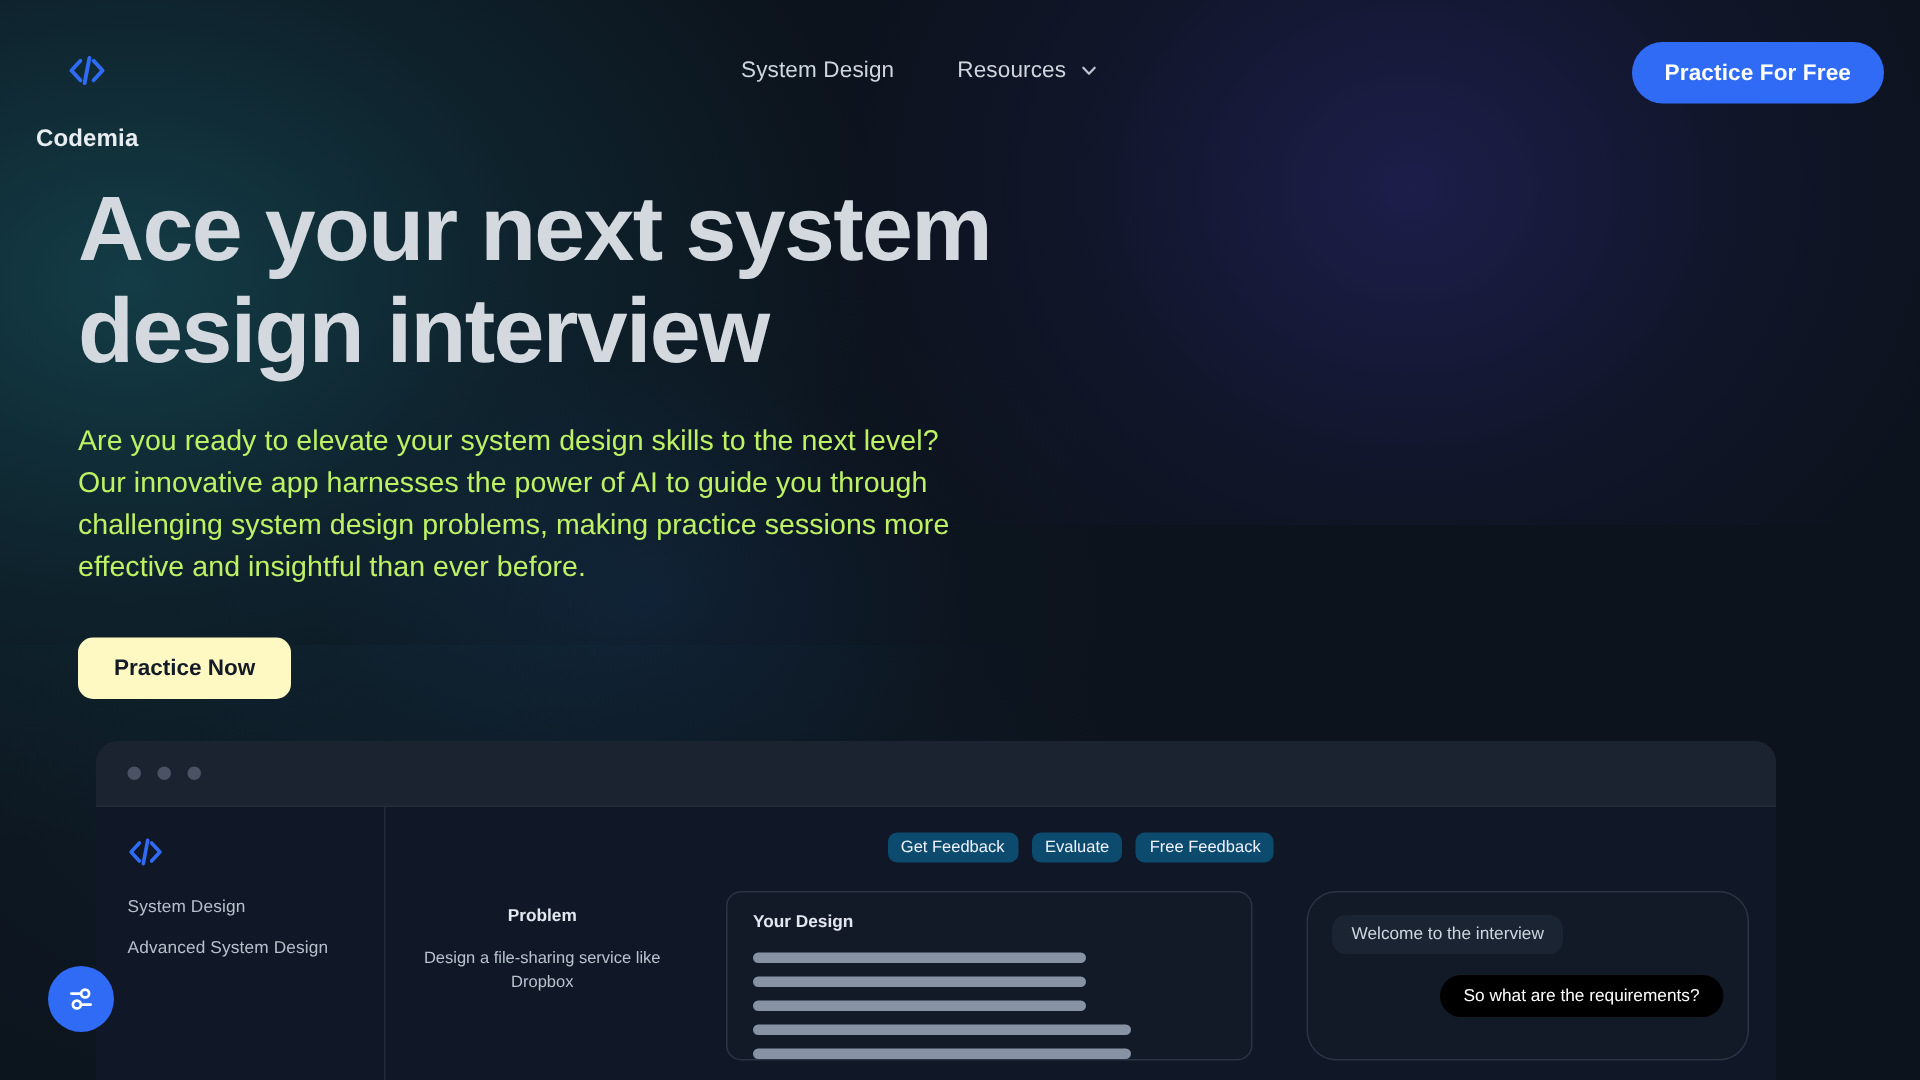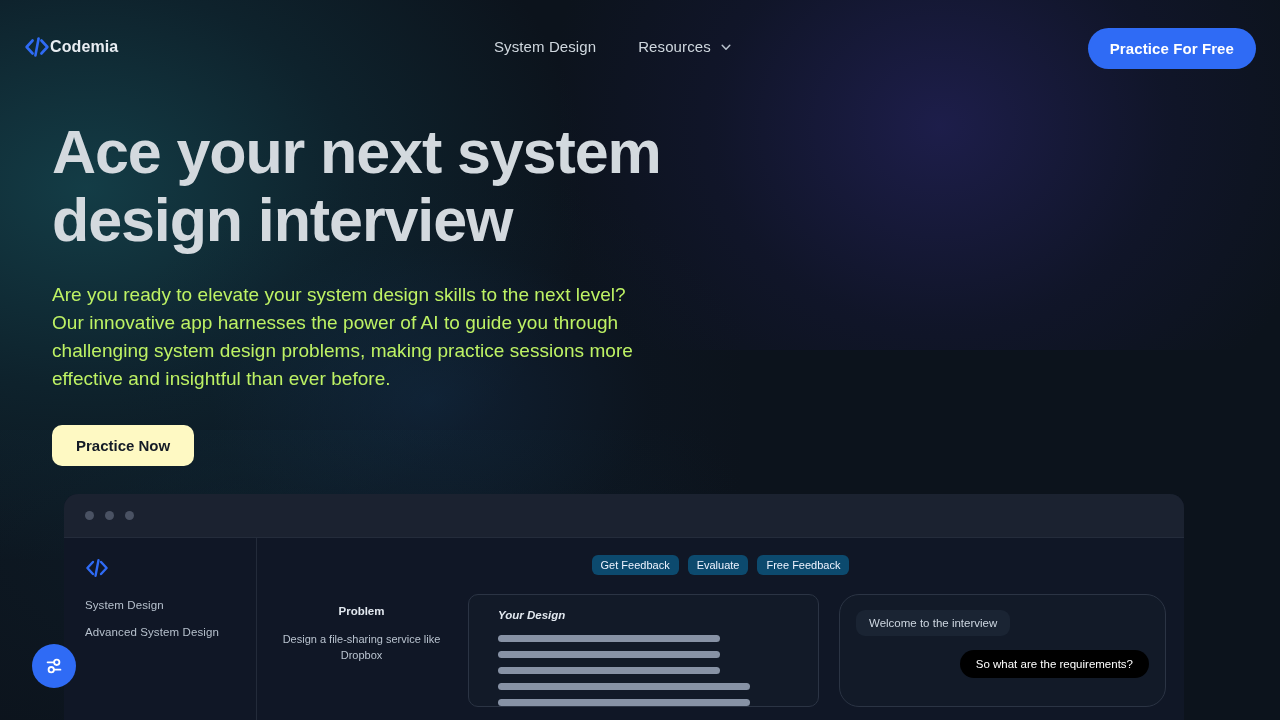--- a/index.html
+++ b/index.html
@@ -33,21 +33,21 @@
     background:radial-gradient(ellipse at 40% 30%, rgba(18,48,64,0.30) 0%, rgba(12,22,32,0.0) 70%);
   }
 
   
   .nav {
     position:absolute; left:0; top:0; width:1280px; height:96px;
     display:flex; align-items:center; z-index:20;
   }
   .brand {
     position:absolute; left:24px; top:34px;
-    display:flex; align-items:center; gap:0;
+    display:flex; align-items:center; gap:24px;flex-direction:column;
   }
   .brand-icon { width:26px; height:26px; display:block; }
   .brand-name {
     font-size:16px; font-weight:700; color:#e8edf2; letter-spacing:0.1px;
   }
   .nav-links {
     position:absolute; left:494px; top:38px;
     display:flex; align-items:center; gap:42px;
   }
   .nav-link {
@@ -112,36 +112,35 @@
   .action-row {
     display:flex; justify-content:center; gap:9px;
   }
   .action-btn {
     background:#0c4a6e; color:#eef3ff;
     font-size:11px; border-radius:6px;
     padding:0 9px; height:20px; line-height:20px;
     border:none; cursor:pointer; white-space:nowrap;text-align:center;
   }
 
-  .panels { display:flex; gap:20px; padding:19px 18px 0 18px; }
+  .panels { display:flex; gap:36px; padding:19px 18px 0 18px; }
 
   .panel-problem {
     width:173px; flex:0 0 173px; text-align:center; padding-top:11px;
   }
   .panel-title { font-size:11.5px; font-weight:700; color:#e2e8ef; }
   .problem-text {
     margin-top:14px; font-size:11px; line-height:16px; color:#b9c3cf;
   }
 
   .panel-design {
     width:351px; flex:0 0 351px;
     border:1px solid #2b3444; border-radius:10px;
     background:#121a28;
-    padding:14px 17px 0 29px;
-    font-style:italic;
+    padding:14px 17px 0 17px;
   }
   .skel-list { margin-top:14px; display:flex; flex-direction:column; gap:9px; }
   .skel { height:7px; border-radius:4px; background:#8792a5; }
 
   .panel-chat {
     flex:1; border:1px solid #2b3444; border-radius:20px;
     background:#121a28;
     padding:15px 16px 0 16px; position:relative;
   }
   .bubble-left {

